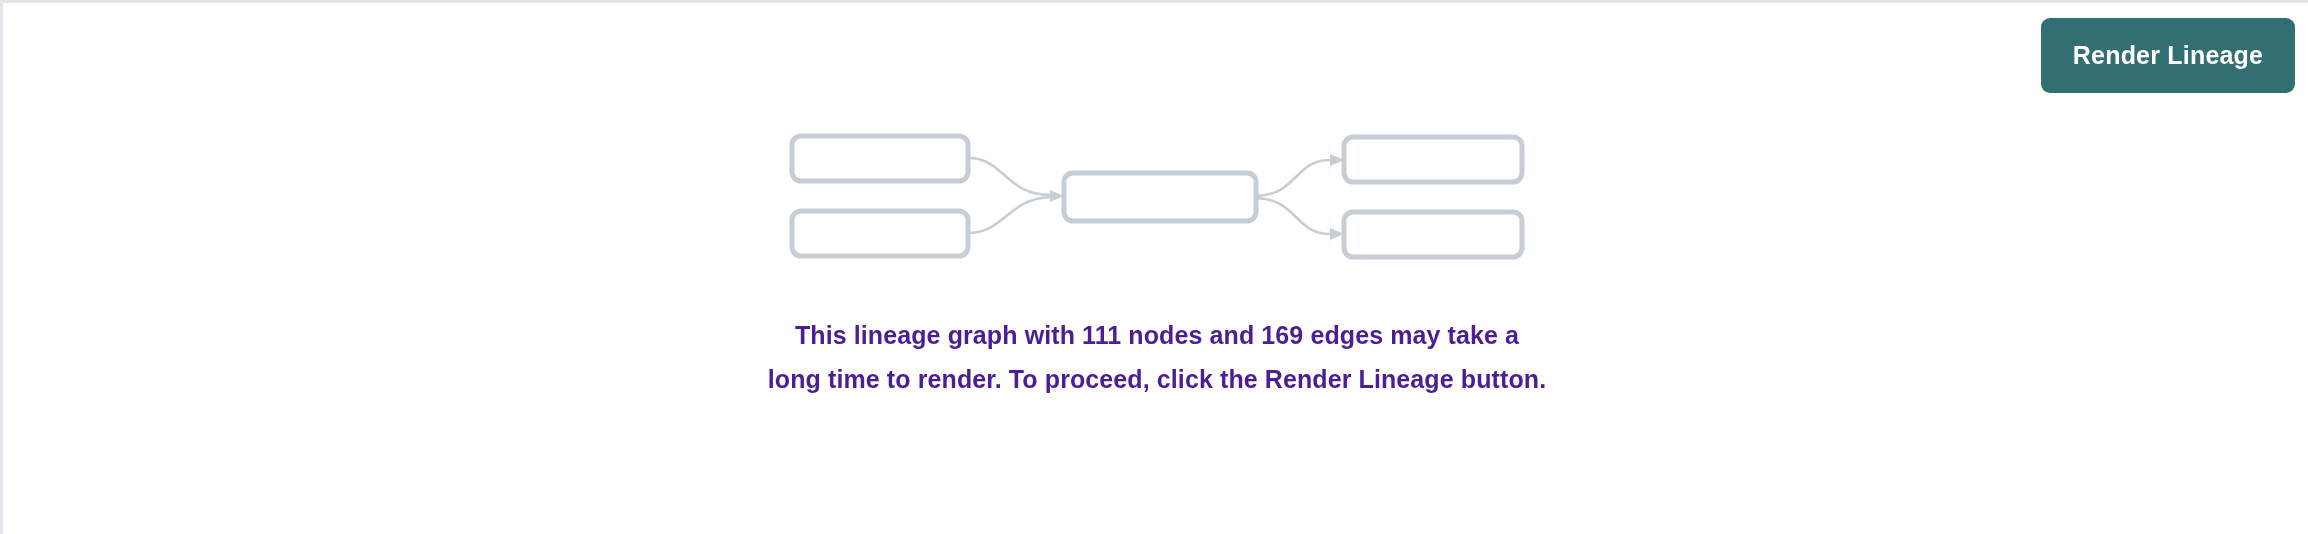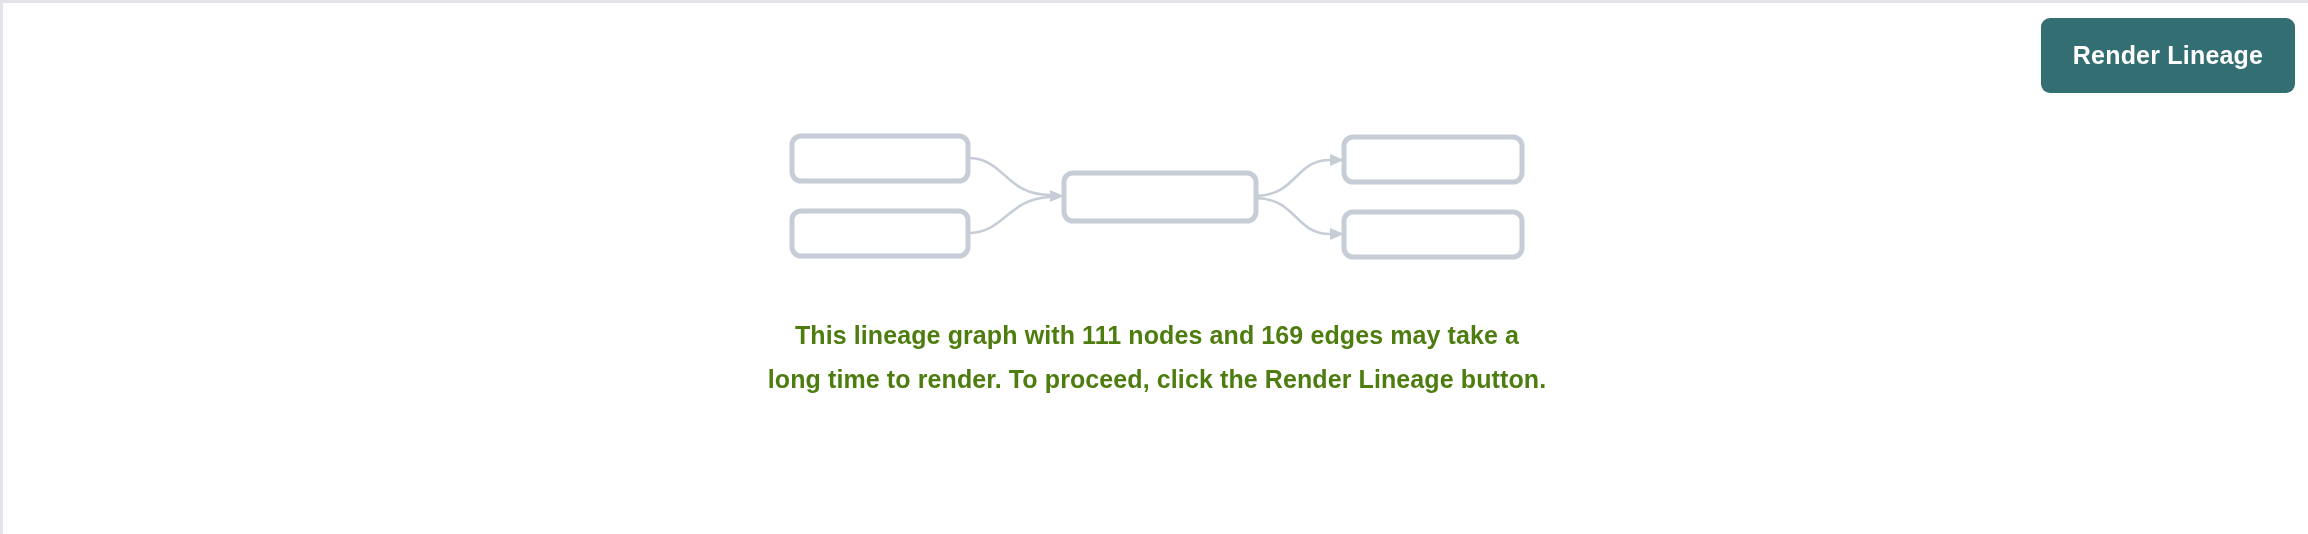--- a/index.html
+++ b/index.html
@@ -63,21 +63,21 @@
     margin-top: 130px;
     width: 780px;
     height: 140px;
     display: block;
   }
 
   #warning-message {
     margin-top: 40px;
     width: 780px;
     text-align: center;
-    color: #4d7c0f;
+    color: #4c1d95;
     font-family: "Liberation Sans", sans-serif;
     font-size: 25px;
     font-weight: bold;
     line-height: 44px;
     letter-spacing: 0.1px;
     pointer-events: auto;
   }
 
   .node-rect {
     fill: #ffffff;

